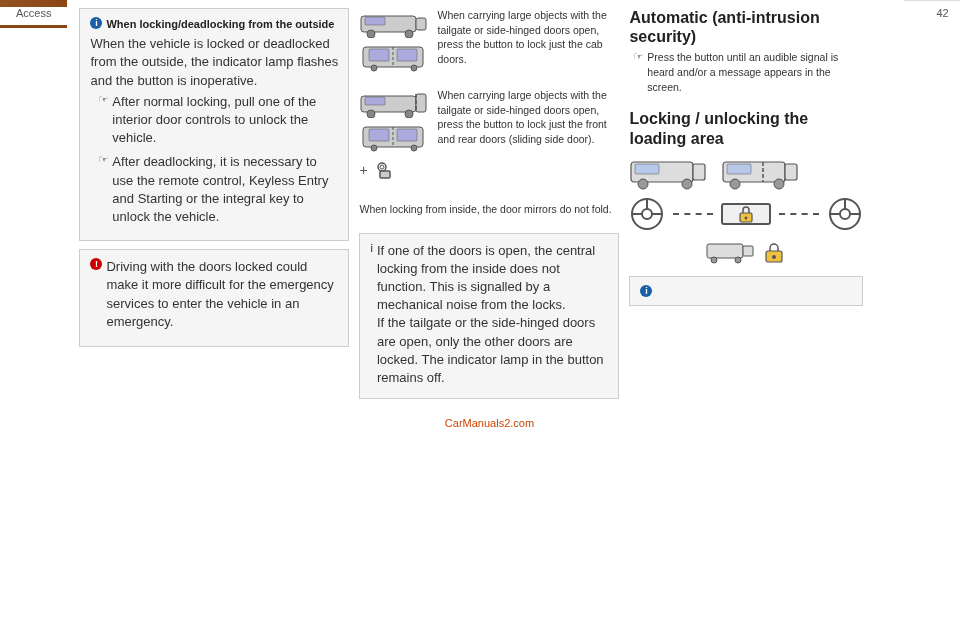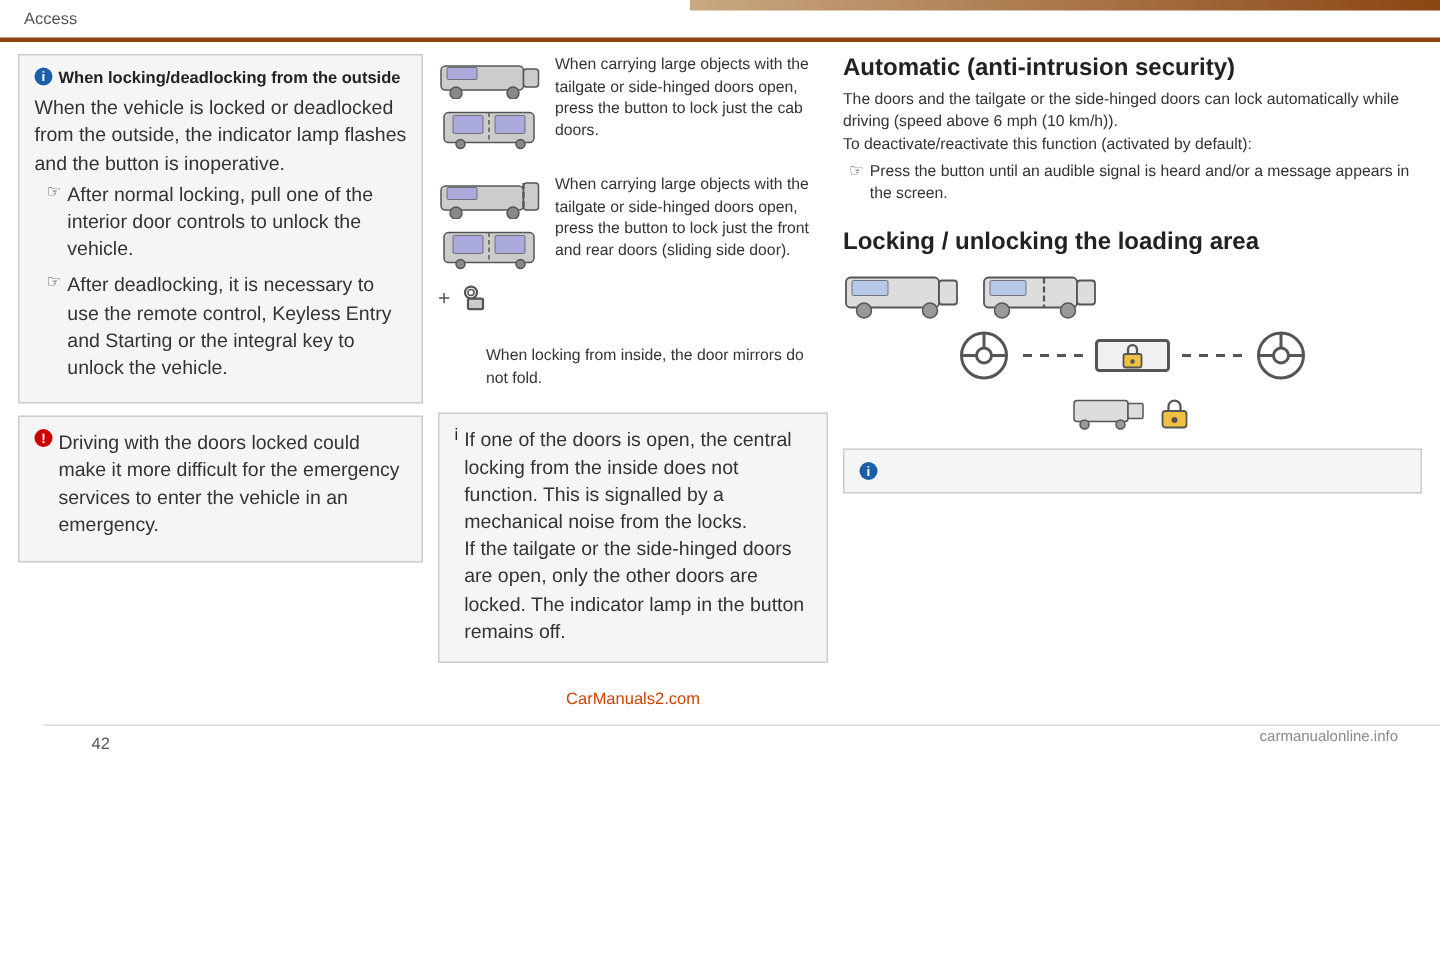--- a/index.html
+++ b/index.html
@@ -9,21 +9,20 @@
       background: #fff;
       color: #222;
       width: 960px;
       height: 640px;
       overflow: hidden;
     }
     .page {
       width: 960px;
       height: 508px;
       display: flex;
-      flex-direction: column;
     }
     .header {
       height: 28px;
       display: flex;
       align-items: center;
       padding: 4px 16px;
       border-bottom: 3px solid #8B4513;
       position: relative;
     }
     .header-title {
@@ -138,21 +137,20 @@
     .section-text {
       font-size: 10.5px;
       line-height: 1.4;
       color: #333;
     }
     .locking-note {
       font-size: 10.5px;
       line-height: 1.4;
       color: #333;
       margin-top: 4px;
-      margin-left: 32px;
     }
     .info-box-mid {
       border: 1px solid #ccc;
       background: #f5f5f5;
       padding: 8px 10px;
     }
     .carmanuals {
       color: #cc4400;
       font-size: 11px;
       text-align: center;
@@ -331,21 +329,20 @@
         </div>
       </div>
 
       <div class="carmanuals">CarManuals2.com</div>
     </div>
 
     <div class="right-col">
 
       <div>
         <div class="section-heading">Automatic (anti-intrusion security)</div>
-        <div class="section-body">The doors and the tailgate or the side-hinged doors can lock automatically while driving (speed above 6 mph (10 km/h)).<br>To deactivate/reactivate this function (activated by default):</div>
         <div class="bullet-item-right">
           <span class="bullet-sym">☞</span>
           <span class="section-body">Press the button until an audible signal is heard and/or a message appears in the screen.</span>
         </div>
       </div>
 
       <div>
         <div class="section-heading">Locking / unlocking the loading area</div>
 
         <div class="vans-row">

